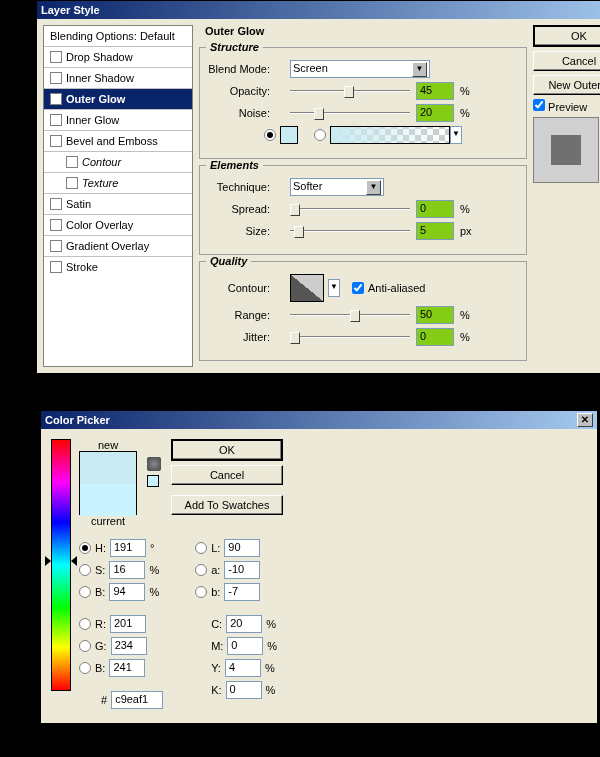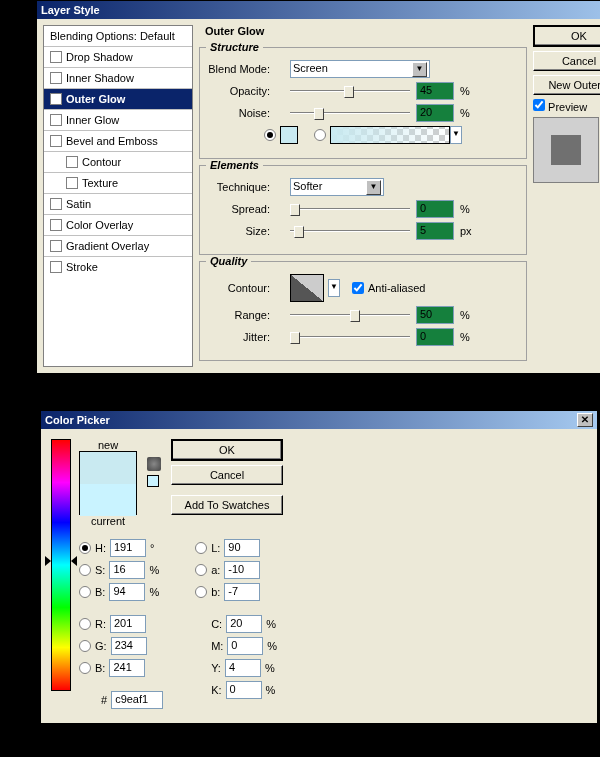--- a/index.html
+++ b/index.html
@@ -5,31 +5,31 @@
 * { box-sizing: border-box; margin: 0; padding: 0; font-family: Tahoma, Arial, sans-serif; font-size: 11px; }
 body { background: #000; width: 600px; height: 757px; position: relative; }
 .window { position: absolute; background: #ece9d8; border: 1px solid #000; }
 .titlebar { background: linear-gradient(to right, #0a246a, #a6caf0); color: #fff; padding: 3px 4px; display: flex; justify-content: space-between; align-items: center; font-weight: bold; font-size: 11px; height: 18px; }
 .close-btn { background: #c0c0c0; border: 1px solid #fff; border-right-color: #404040; border-bottom-color: #404040; width: 16px; height: 14px; text-align: center; line-height: 12px; font-family: Arial; font-size: 10px; color: #000; cursor: pointer; }
 .ls-body { display: flex; padding: 6px; gap: 6px; }
 .styles-panel { width: 150px; border: 1px solid #808080; background: #fff; }
 .styles-header { background: #fff; padding: 4px 6px; border-bottom: 1px solid #808080; }
 .styles-row { padding: 4px 6px; border-bottom: 1px solid #c0c0c0; display: flex; align-items: center; gap: 4px; cursor: pointer; }
 .styles-row.selected { background: #0a246a; color: #fff; }
-.styles-row.indent { padding-left: 22px; }
+.styles-row.indent { padding-left: 22px; font-style: italic; }
 .fieldset { border: 1px solid #a0a0a0; margin-bottom: 6px; padding: 8px 8px 10px 8px; position: relative; }
 .fieldset-legend { position: absolute; top: -7px; left: 6px; background: #ece9d8; padding: 0 4px; font-weight: bold; font-style: italic; }
 .form-row { display: flex; align-items: center; margin: 4px 0; }
 .form-label { width: 82px; text-align: right; padding-right: 20px; }
 .dropdown { border: 1px solid #7f9db9; background: #fff; height: 18px; padding: 1px 2px; display: flex; align-items: flex-start; justify-content: space-between; }
 .dropdown-arrow { background: #c0c0c0; border: 1px solid #fff; border-right-color: #404040; border-bottom-color: #404040; width: 15px; height: 15px; text-align: center; line-height: 12px; font-size: 8px; }
 .slider { height: 14px; position: relative; flex: 1; }
 .slider-track { position: absolute; top: 6px; left: 0; right: 0; height: 2px; background: #808080; border-bottom: 1px solid #fff; }
 .slider-thumb { position: absolute; top: 2px; width: 10px; height: 12px; background: #ece9d8; border: 1px solid #404040; border-top-color: #fff; border-left-color: #fff; }
-.num-input { width: 38px; height: 18px; border: 1px solid #7f9db9; background: #15803d; padding: 1px 3px; text-align: left; margin-left: 6px; }
+.num-input { width: 38px; height: 18px; border: 1px solid #7f9db9; background: #84cc16; padding: 1px 3px; text-align: left; margin-left: 6px; }
 .unit { margin-left: 6px; width: 14px; }
 .btn { background: #ece9d8; border: 1px solid #000; border-top-color: #fff; border-left-color: #fff; box-shadow: inset -1px -1px #808080; padding: 3px 0; text-align: center; width: 92px; margin-bottom: 4px; cursor: pointer; }
 .swatch-big { width: 18px; height: 18px; border: 1px solid #000; display: inline-block; }
 .contour-swatch { width: 34px; height: 28px; border: 1px solid #000; background: linear-gradient(to top right, #555 50%, #ccc 50%); display: inline-block; margin-right: 4px; }
 .dropdown-tri { width: 12px; height: 18px; border: 1px solid #7f9db9; background: #fff; display: inline-block; text-align: center; line-height: 14px; font-size: 8px; }
 .radio { width: 12px; height: 12px; border: 1px solid #808080; border-radius: 50%; background: #fff; display: inline-block; margin-right: 4px; position: relative; }
 .radio.checked::after { content: ''; position: absolute; left: 2px; top: 2px; width: 6px; height: 6px; background: #000; border-radius: 50%; }
 .checkbox { width: 12px; height: 12px; border: 1px solid #808080; background: #fff; display: inline-block; text-align: center; line-height: 10px; font-size: 9px; }
 .preview-box { width: 66px; height: 66px; background: #d0d0d0; border: 1px solid #808080; display: flex; align-items: center; justify-content: center; margin-top: 4px; }
 .preview-inner { width: 30px; height: 30px; background: #707070; }

